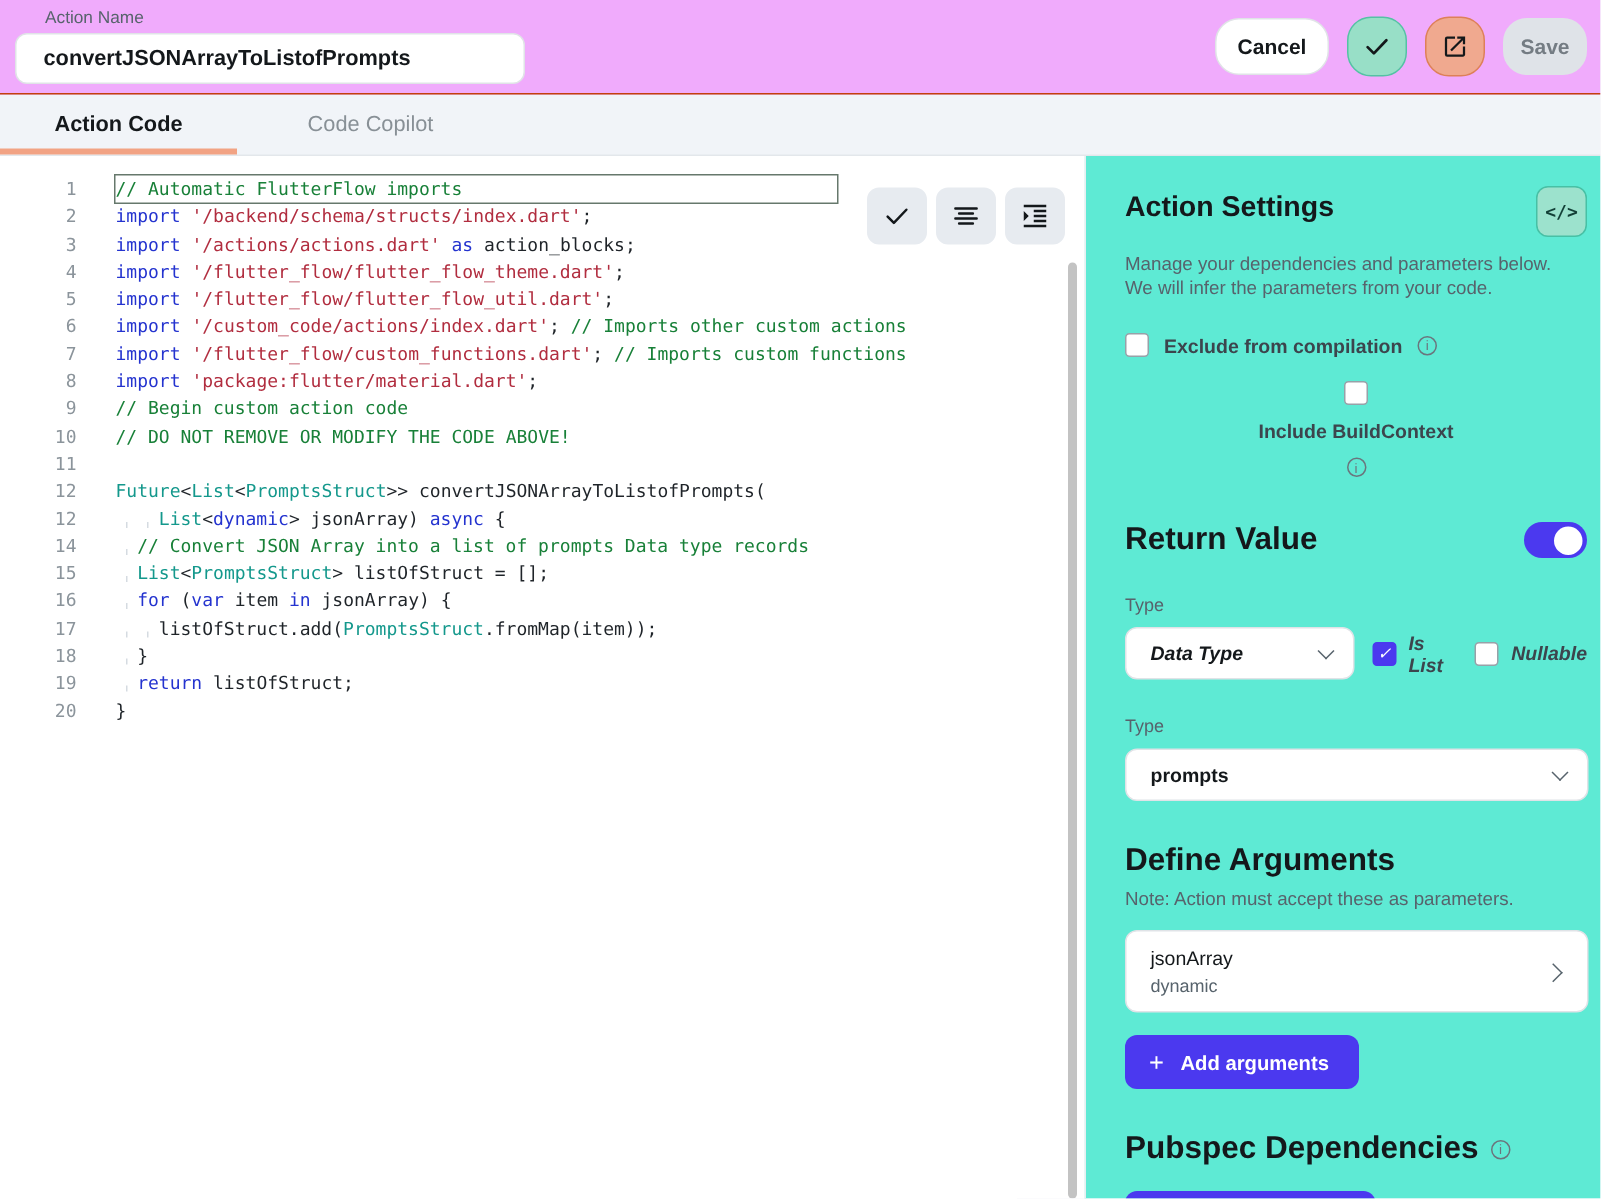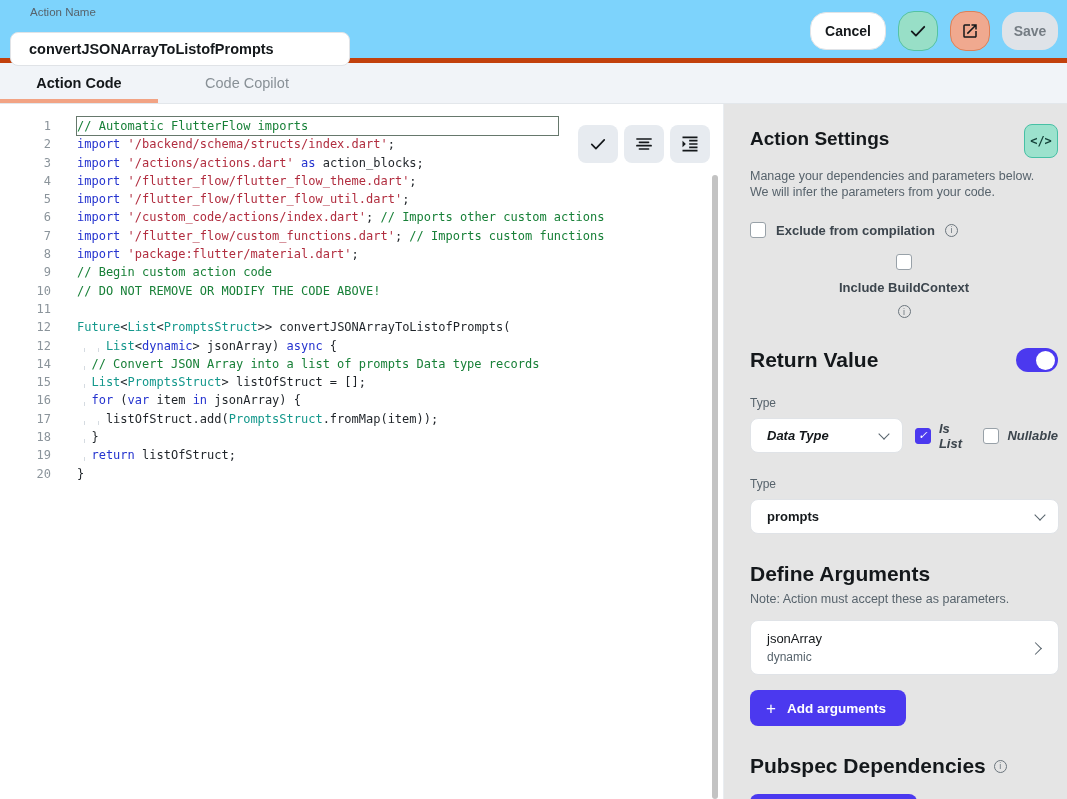--- a/index.html
+++ b/index.html
@@ -1,22 +1,22 @@
 <!DOCTYPE html>
 <html><head>
 <meta charset="utf-8">
 <style>
   * { margin:0; padding:0; box-sizing:border-box; }
   html,body { width:1067px; height:799px; overflow:hidden; }
   body { font-family:"Liberation Sans", sans-serif; background:#f1f4f8; color:#14181b; }
 
   
-  .topbar { height:63px; background:#7dd3fc; position:relative; border-bottom:5px solid #c2410c; }
+  .topbar { height:63px; background:#f0abfc; position:relative; border-bottom:1px solid #c2410c; }
   .name-label { position:absolute; left:30px; top:6px; font-size:11.5px; color:#57636c; }
-  .name-input { position:absolute; left:10px; top:32px; width:340px; height:34px; background:#fff;
+  .name-input { position:absolute; left:10px; top:22px; width:340px; height:34px; background:#fff;
     border:1px solid #e0e3e7; border-radius:8px; font-size:14.5px; font-weight:700; color:#14181b;
     line-height:32px; padding:0 16px 0 18px; white-space:nowrap; overflow:hidden; }
   .topbar-actions { position:absolute; right:9px; top:11px; display:flex; align-items:center; gap:12px; }
   .btn { border-radius:16px; font-family:inherit; font-size:14px; font-weight:600; cursor:pointer; display:flex; align-items:center; justify-content:center; }
   .btn-cancel { width:76px; height:38px; background:#fff; border:1px solid #e0e3e7; color:#14181b; }
   .btn-check { width:40px; height:40px; background:#98dfc7; border:1.5px solid #54c2a4; color:#14181b; }
   .btn-open { width:40px; height:40px; background:#f0a98f; border:1.5px solid #dd8058; color:#14181b; }
   .btn-save { width:56px; height:38px; background:#dfe3e8; border:none; color:#747c83; }
 
   
@@ -45,21 +45,21 @@
   .tk-g { display:inline-block; width:2ch; position:relative; }
   .tk-g::before { content:""; position:absolute; left:0.9ch; top:-2px; bottom:-2px; border-left:1px solid #d5dbe1; }
 
   .code-toolbar { position:absolute; top:21px; right:13px; display:flex; gap:6px; }
   .tool-btn { width:40px; height:38px; background:#e7ebf0; border:none; border-radius:8px; cursor:pointer;
     display:flex; align-items:center; justify-content:center; color:#14181b; }
   .vscroll { position:absolute; top:0; right:5px; bottom:0; width:6px; }
   .vscroll .thumb { position:absolute; top:71px; bottom:0; left:0; width:6px; background:#c3c3c3; border-radius:3px; }
 
   
-  .settings { width:344px; height:100%; border-left:1px solid #e9edf1; padding:24px 9px 8px 26px; overflow:hidden; background:#e5e5e5; }
+  .settings { width:344px; height:100%; border-left:1px solid #e9edf1; padding:24px 9px 8px 26px; overflow:hidden; background:#5eead4; }
   .settings-head { display:flex; justify-content:space-between; align-items:flex-start; }
   .h-title { font-size:19px; font-weight:700; color:#14181b; }
   .code-tag-btn { width:34px; height:34px; margin-top:-4px; background:#9ce2cd; border:1.5px solid #47c0a5; border-radius:8px;
     font-family:"DejaVu Sans Mono", monospace; font-size:12px; font-weight:700; color:#123f36; cursor:pointer;
     display:flex; align-items:center; justify-content:center; }
   .desc { margin-top:10px; font-size:12.5px; line-height:16px; color:#57636c; width:300px; }
   .chk-row { display:flex; align-items:center; gap:10px; margin-top:0; cursor:pointer; }
   .chk-row + .chk-row { margin-top:16px;flex-direction:column; }
   .chk-rows { margin-top:22px; }
   .cbox { width:16px; height:16px; border:1.5px solid #98a1a8; border-radius:3px; background:#fff; flex:0 0 16px;

